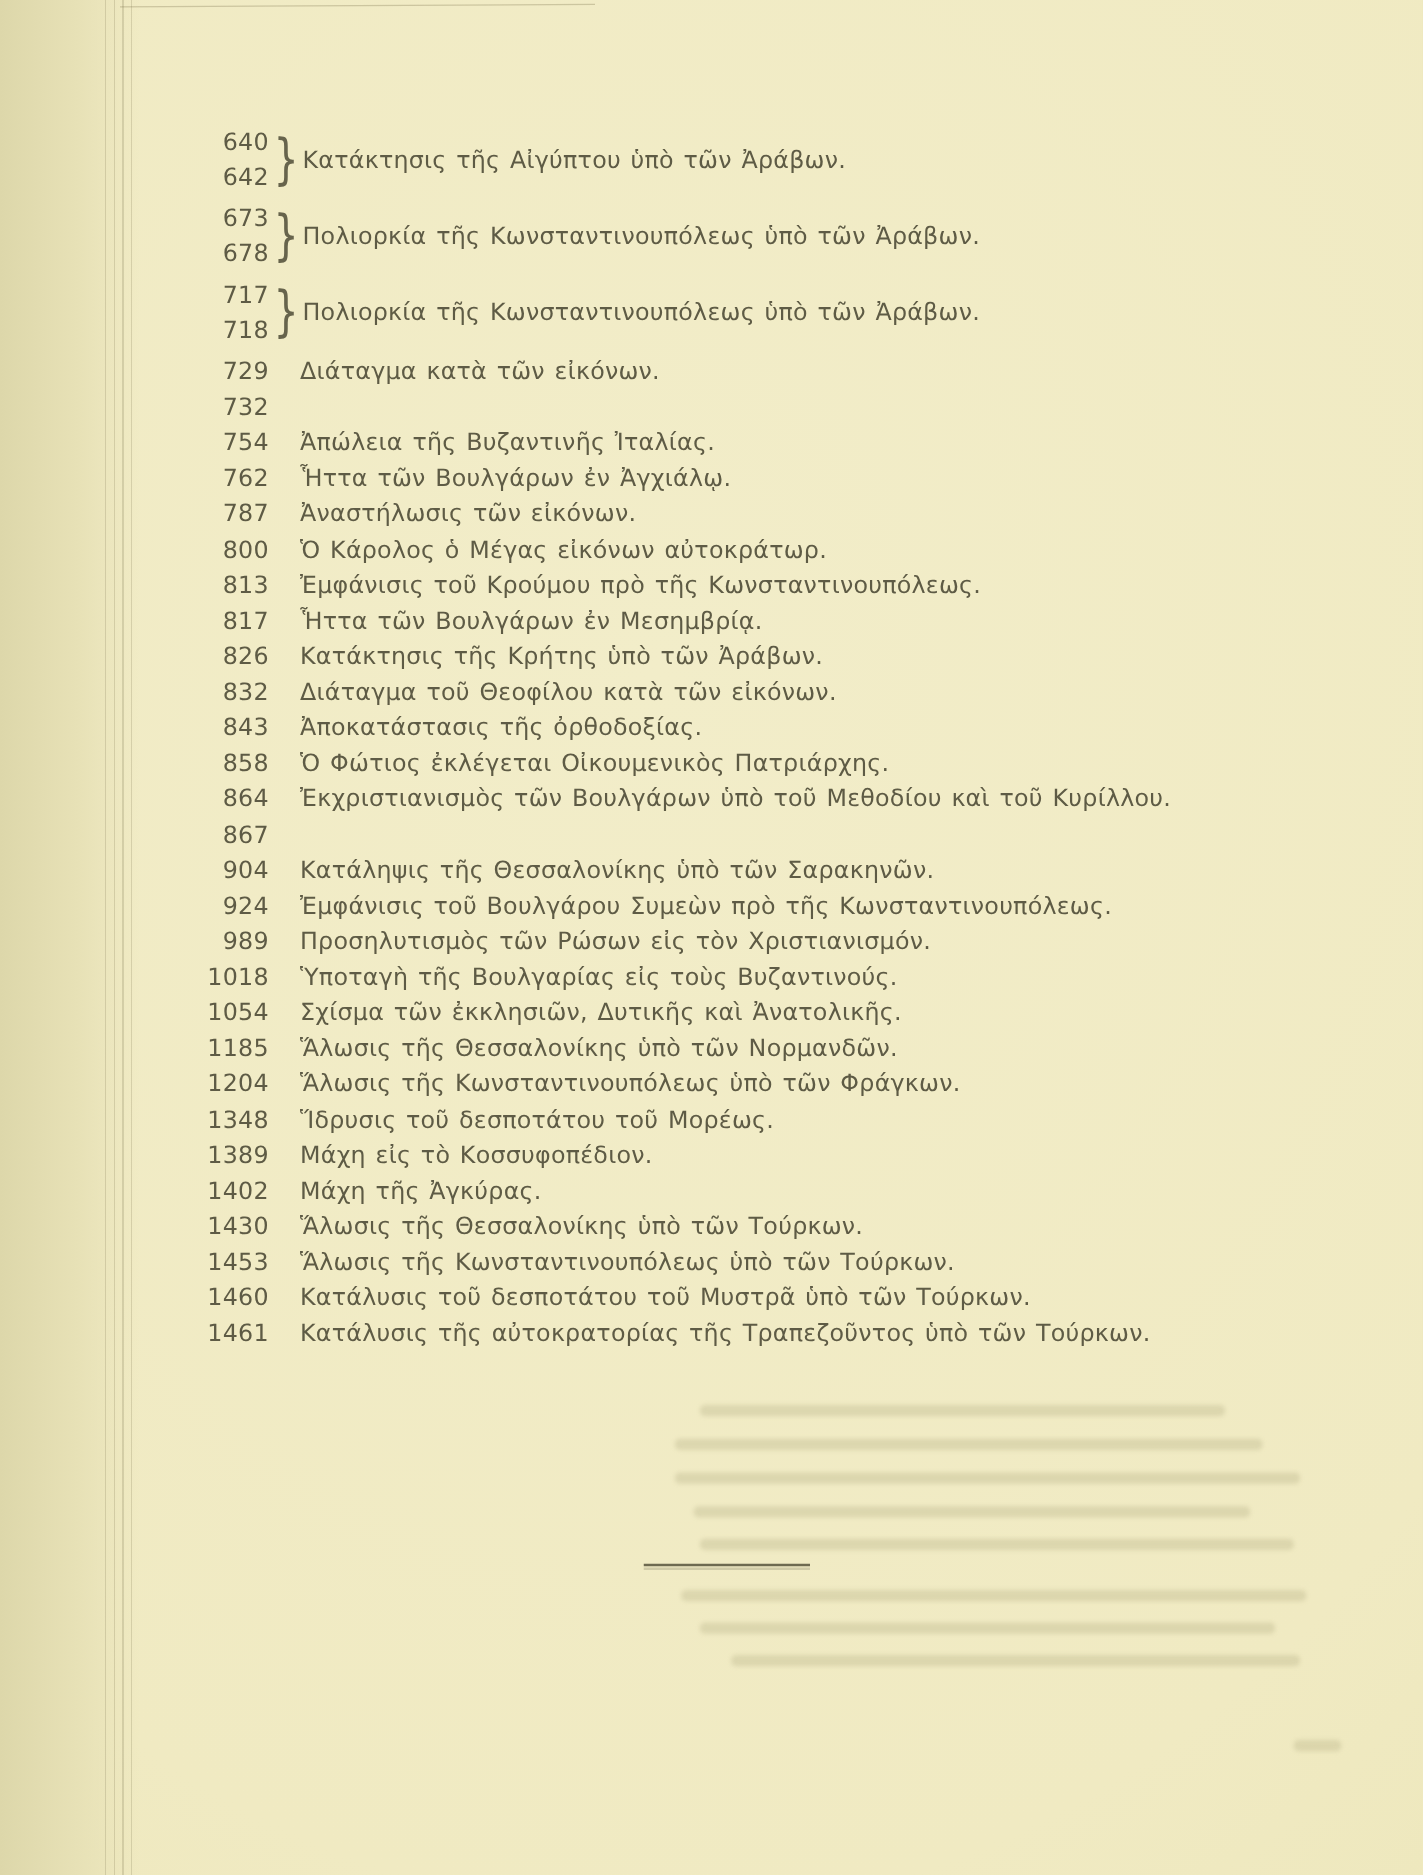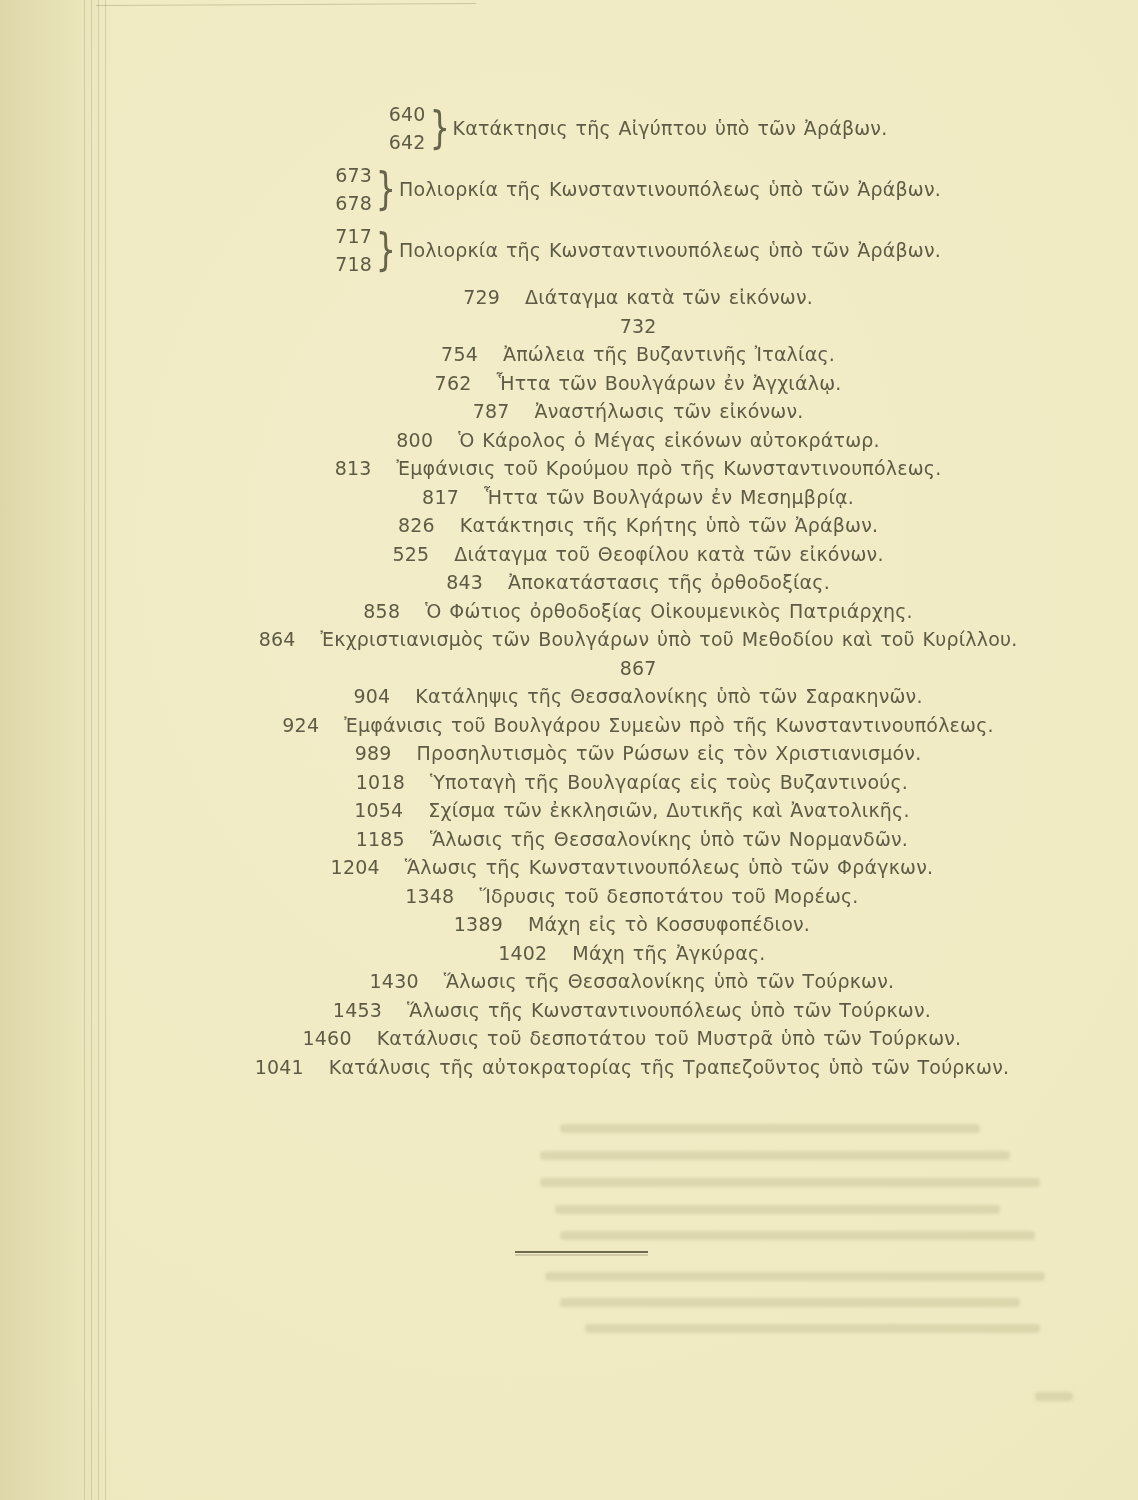--- a/index.html
+++ b/index.html
@@ -26,21 +26,21 @@
   .edge-top {
     position: absolute; top: 4px; left: 96px; width: 380px; height: 1px;
     background: rgba(118,110,74,0.30); transform: rotate(-0.3deg);
   }
 
   
   .chronology {
     position: absolute; top: 100px; left: 163px; right: 40px;
     font-size: 19px; letter-spacing: 0.2px; word-spacing: 1.5px;
   }
-  .entry { display: flex; justify-content: center; }
+  .entry { display: flex; }
   .entry.single { align-items: baseline; line-height: 28.5px; }
   .entry.single .year { flex: none; width: 52px; text-align: right; }
   .entry.single .desc { margin-left: 25px; }
   .entry.pair { align-items: center; margin-bottom: 5px; }
   .entry.pair .years {
     flex: none; width: 52px; display: flex; flex-direction: column;
     text-align: right; line-height: 28px;
   }
   .entry.pair .brace {
     flex: none; width: 27px; text-align: center;
@@ -134,30 +134,30 @@
   </div>
       <div class="entry single">
     <span class="year">817</span>
     <span class="desc">Ἧττα τῶν Βουλγάρων ἐν Μεσημβρίᾳ.</span>
   </div>
       <div class="entry single">
     <span class="year">826</span>
     <span class="desc">Κατάκτησις τῆς Κρήτης ὑπὸ τῶν Ἀράβων.</span>
   </div>
       <div class="entry single">
-    <span class="year">525</span>
+    <span class="year">832</span>
     <span class="desc">Διάταγμα τοῦ Θεοφίλου κατὰ τῶν εἰκόνων.</span>
   </div>
       <div class="entry single">
     <span class="year">843</span>
     <span class="desc">Ἀποκατάστασις τῆς ὀρθοδοξίας.</span>
   </div>
       <div class="entry single">
     <span class="year">858</span>
-    <span class="desc">Ὁ Φώτιος ὀρθοδοξίας Οἰκουμενικὸς Πατριάρχης.</span>
+    <span class="desc">Ὁ Φώτιος ἐκλέγεται Οἰκουμενικὸς Πατριάρχης.</span>
   </div>
       <div class="entry single">
     <span class="year">864</span>
     <span class="desc">Ἐκχριστιανισμὸς τῶν Βουλγάρων ὑπὸ τοῦ Μεθοδίου καὶ τοῦ Κυρίλλου.</span>
   </div>
       <div class="entry single">
     <span class="year">867</span>
   </div>
       <div class="entry single">
     <span class="year">904</span>
@@ -205,21 +205,21 @@
   </div>
       <div class="entry single">
     <span class="year">1453</span>
     <span class="desc">Ἅλωσις τῆς Κωνσταντινουπόλεως ὑπὸ τῶν Τούρκων.</span>
   </div>
       <div class="entry single">
     <span class="year">1460</span>
     <span class="desc">Κατάλυσις τοῦ δεσποτάτου τοῦ Μυστρᾶ ὑπὸ τῶν Τούρκων.</span>
   </div>
       <div class="entry single">
-    <span class="year">1041</span>
+    <span class="year">1461</span>
     <span class="desc">Κατάλυσις τῆς αὐτοκρατορίας τῆς Τραπεζοῦντος ὑπὸ τῶν Τούρκων.</span>
   </div>
     </div>
 
   <div class="divider"></div>
 
   <div class="st st1"></div>
   <div class="st st2"></div>
   <div class="st st3"></div>
   <div class="st st4"></div>

